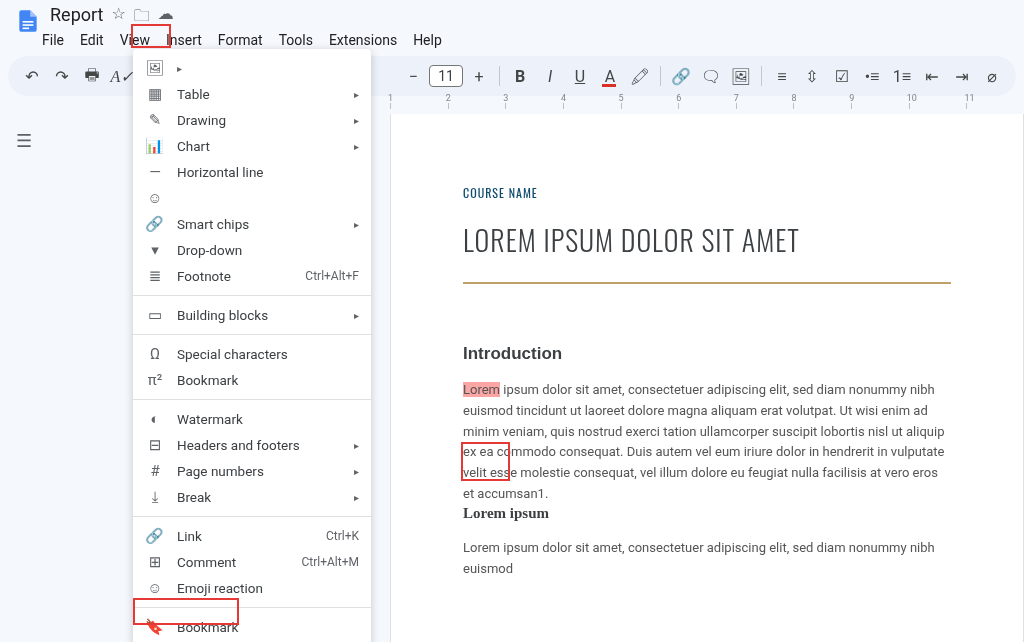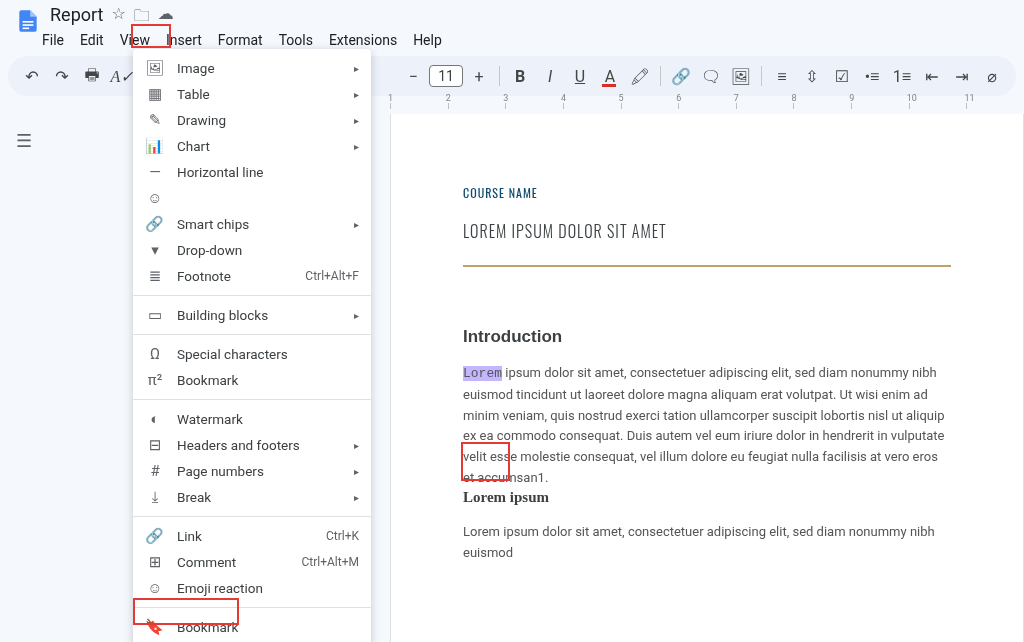--- a/index.html
+++ b/index.html
@@ -33,41 +33,41 @@
   
   
   .main { display: flex; height: calc(642px - 28px - 24px - 44px - 16px); position: relative; }
   .left-gutter { width: 48px; padding-top: 16px; display: flex; justify-content: center; }
   .outline-icon { color: #5f6368; font-size: 18px; cursor: pointer; }
   
   .doc-canvas { position: absolute; left: 390px; top: 0; width: 634px; background: #fff; height: 700px; border: 1px solid #e0e0e0; border-top: none; padding: 70px 72px 40px 72px; }
   
   .eyebrow { font-family: 'Oswald', Arial, sans-serif; letter-spacing: 1px; font-size: 12px; color: #0c4a6e; text-transform: uppercase; }
   .title { font-family: 'Oswald', Arial, sans-serif; font-size: 28px; font-weight: 500; letter-spacing: 1px; margin-top: 12px; text-transform: uppercase; }
-  .subtitle { font-family: 'Oswald', Arial, sans-serif; font-size: 16px; font-weight: 300; letter-spacing: 1px; margin-top: 18px; text-transform: uppercase; }
+  .subtitle { font-family: 'Oswald', Arial, sans-serif; font-size: 28px; font-weight: 300; letter-spacing: 1px; margin-top: 18px; text-transform: uppercase; }
   .title-rule { border: none; border-top: 2px solid #c0a16b; margin-top: 22px; }
   .h2 { font-family: Liberation Sans, sans-serif; font-size: 17px; font-weight: 600; margin-top: 60px; }
   .h3 { font-family: Liberation Serif, serif; font-size: 15px; font-weight: 600; }
   .para { font-size: 13px; color: #555; line-height: 1.6; margin-top: 16px; }
   
   
   .dropdown { position: absolute; left: 133px; top: 49px; width: 238px; background: #fff; box-shadow: 0 2px 10px rgba(0,0,0,0.2); border-radius: 4px; padding: 6px 0; z-index: 100; font-size: 13.5px; color: #3c4043; }
   .dd-item { display: flex; align-items: center; height: 26px; padding: 0 12px; cursor: pointer; position: relative; }
   .dd-icon { width: 20px; height: 20px; margin-right: 12px; display: flex; align-items: center; justify-content: center; color: #5f6368; font-size: 15px; }
   .dd-label { flex: 1; }
   .dd-arrow { color: #5f6368; font-size: 10px; }
   .dd-shortcut { color: #5f6368; font-size: 12px; }
   .dd-sep { border-top: 1px solid #e0e0e0; margin: 6px 0; }
   
   
   .hl-red { position: absolute; border: 2px solid #e53935; z-index: 200; pointer-events: none; }
   .hl-insert { left: 131px; top: 24px; width: 40px; height: 24px; }
   .hl-bookmark { left: 133px; top: 598px; width: 106px; height: 27px; }
   .hl-lorem { position: absolute; left: 461px; top: 442px; width: 49px; height: 39px; border: 2px solid #e53935; z-index: 50; pointer-events: none; }
-  .sel-word { background: #c4b5fd; font-family: Liberation Mono, monospace; }
+  .sel-word { background: #fca5a5; }
 </style>
 </head>
 <body>
 
 <div class="header">
   <div class="docs-logo">
     <svg viewBox="0 0 24 24">
         <path fill="#4285f4" d="M14 2H6a2 2 0 0 0-2 2v16a2 2 0 0 0 2 2h12a2 2 0 0 0 2-2V8l-6-6z"></path>
         <path fill="#a1c2fa" d="M14 2v6h6"></path>
         <rect x="7" y="12" width="10" height="1.5" fill="#fff"></rect>
@@ -183,21 +183,20 @@
     <div class="h2">Introduction</div>
     <p class="para"><span class="sel-word">Lorem</span><span> ipsum dolor sit amet, consectetuer adipiscing elit, sed diam nonummy nibh euismod tincidunt ut laoreet dolore magna aliquam erat volutpat. Ut wisi enim ad minim veniam, quis nostrud exerci tation ullamcorper suscipit lobortis nisl ut aliquip ex ea commodo consequat. Duis autem vel eum iriure dolor in hendrerit in vulputate velit esse molestie consequat, vel illum dolore eu feugiat nulla facilisis at vero eros et accumsan1.</span></p>
     <div class="h3">Lorem ipsum</div>
     <p class="para">Lorem ipsum dolor sit amet, consectetuer adipiscing elit, sed diam nonummy nibh euismod</p>
   </div>
 </div>
 
 <div class="dropdown" id="dropdown">
     <div class="dd-item">
       <div class="dd-icon">🖼</div>
-      <div class="dd-label">Image</div>
       <div class="dd-arrow">▸</div>
     </div>
     <div class="dd-item">
       <div class="dd-icon">▦</div>
       <div class="dd-label">Table</div>
       <div class="dd-arrow">▸</div>
     </div>
     <div class="dd-item">
       <div class="dd-icon">✎</div>
       <div class="dd-label">Drawing</div>

